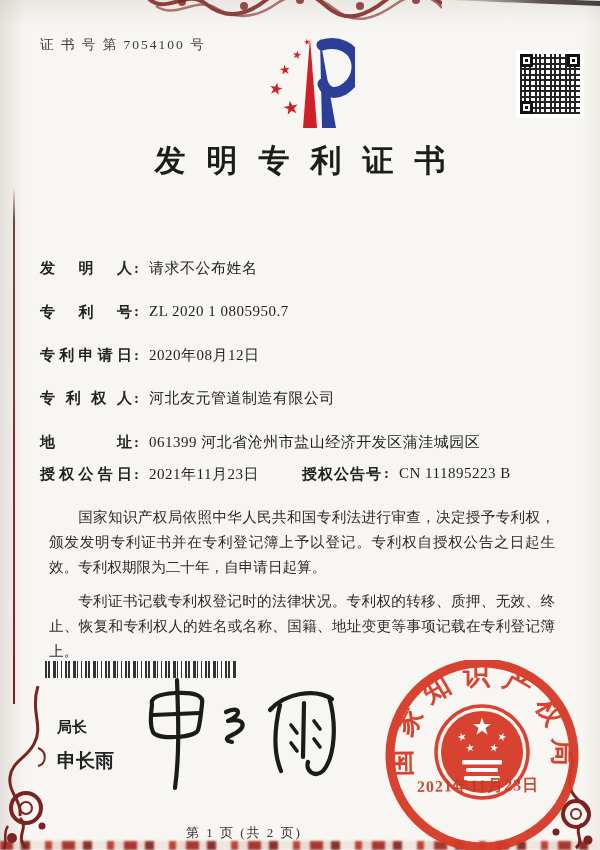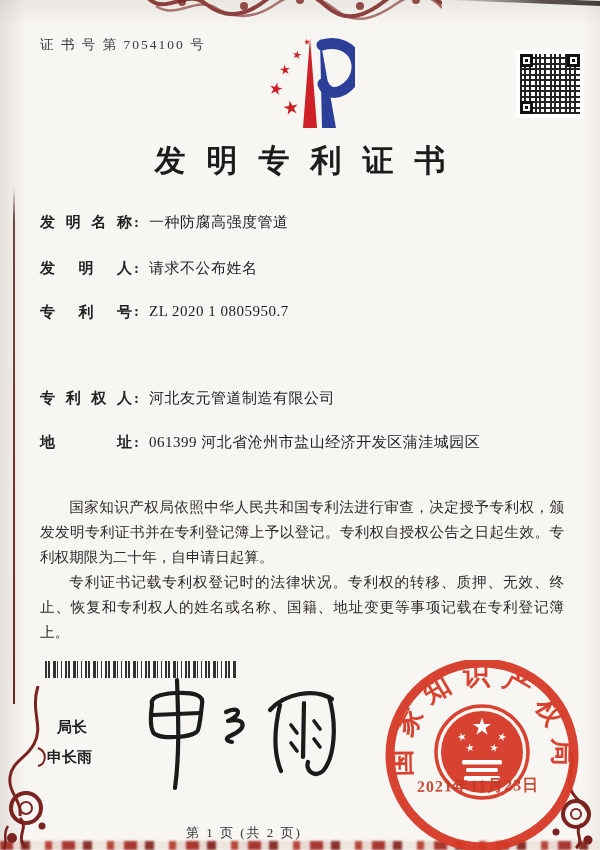--- a/index.html
+++ b/index.html
@@ -37,27 +37,27 @@
     letter-spacing:21px;text-indent:21px;color:#1c1c1c;}
   
   .row{left:40px;height:22px;font-size:15px;white-space:nowrap;}
   .f-label{display:inline-block;width:92px;text-align:justify;text-align-last:justify;
     font-weight:600;color:#222;vertical-align:top;}
   .f-label2{display:inline-block;width:80px;font-weight:600;color:#222;vertical-align:top;letter-spacing:1px;}
   .colon{display:inline-block;margin:0 10px 0 2px;font-weight:600;}
   .f-value{color:#1f1f1f;letter-spacing:.5px;}
   
   .body-text{left:40px;top:496px;width:524px;font-size:14.6px;line-height:25px;color:#2e2c2a;}
-  .body-text p{margin:0;text-indent:2em;text-align:justify;font-family:Liberation Mono, monospace;}
+  .body-text p{margin:9px;text-indent:2em;text-align:justify;}
   
   .barcode{left:45px;top:661px;width:192px;height:17px;opacity:.9;
     background:repeating-linear-gradient(90deg,#1d1d1d 0 2px,#fbfbfb 2px 3px,#1d1d1d 3px 5px,#fbfbfb 5px 8px,#1d1d1d 8px 11px,#fbfbfb 11px 12px,#1d1d1d 12px 13px,#fbfbfb 13px 16px,#1d1d1d 16px 17px,#fbfbfb 17px 20px);}
   
   .signer-title{left:57px;top:718px;font-size:15px;font-weight:700;font-family:"Liberation Sans","DejaVu Sans",sans-serif;color:#222;}
-  .signer-name{left:47px;top:748px;font-size:15px;font-weight:700;font-family:"Liberation Sans","DejaVu Sans",sans-serif;color:#222;}
+  .signer-name{left:57px;top:748px;font-size:19px;font-weight:700;font-family:"Liberation Sans","DejaVu Sans",sans-serif;color:#222;}
   .signature{left:122px;top:668px;}
   
   .seal{left:378px;top:660px;z-index:3;opacity:.95;}
   .seal-date{left:388px;top:776px;width:180px;text-align:center;font-size:16px;color:#c33824;
     letter-spacing:1px;z-index:4;opacity:.9;transform:rotate(-1deg);font-weight:600;}
   
   .footer{left:0;top:824px;width:488px;text-align:center;font-size:13px;color:#333;letter-spacing:2px;}
   
   .left-line{left:13px;top:188px;width:2px;height:516px;
     background:linear-gradient(180deg, rgba(80,45,42,0), rgba(88,42,38,.85) 6%, rgba(123,35,32,.95) 55%, rgba(110,28,26,.95));}
@@ -113,34 +113,42 @@
 
   <div class="abs qr">
     <div class="qr-noise"></div>
     <div class="finder" style="left:4px;top:4px"></div>
     <div class="finder" style="right:4px;top:4px"></div>
     <div class="finder" style="left:4px;bottom:4px"></div>
   </div>
 
   <div class="abs title">发明专利证书</div>
 
-  <div class="abs row" style="top:213px">
-    <span class="f-label">发明名称</span><span class="colon">:</span><span class="f-value">一种防腐高强度管道</span>
-  </div>
   <div class="abs row" style="top:259px">
     <span class="f-label">发明人</span><span class="colon">:</span><span class="f-value">请求不公布姓名</span>
   </div>
   <div class="abs row" style="top:303px">
     <span class="f-label">专利号</span><span class="colon">:</span><span class="f-value">ZL 2020 1 0805950.7</span>
   </div>
+  <div class="abs row" style="top:346px">
+    <span class="f-label">专利申请日</span><span class="colon">:</span><span class="f-value">2020年08月12日</span>
+  </div>
   <div class="abs row" style="top:389px">
     <span class="f-label">专利权人</span><span class="colon">:</span><span class="f-value">河北友元管道制造有限公司</span>
   </div>
   <div class="abs row" style="top:433px">
     <span class="f-label">地址</span><span class="colon">:</span><span class="f-value">061399 河北省沧州市盐山经济开发区蒲洼城园区</span>
+  </div>
+  <div class="abs row" style="top:465px">
+    <span>
+      <span class="f-label">授权公告日</span><span class="colon">:</span><span class="f-value">2021年11月23日</span>
+    </span>
+    <span style="position:absolute;left:262px">
+      <span class="f-label2">授权公告号</span><span class="colon">:</span><span class="f-value">CN 111895223 B</span>
+    </span>
   </div>
 
   <div class="abs body-text">
     <p>国家知识产权局依照中华人民共和国专利法进行审查，决定授予专利权，颁发发明专利证书并在专利登记簿上予以登记。专利权自授权公告之日起生效。专利权期限为二十年，自申请日起算。</p>
     <p>专利证书记载专利权登记时的法律状况。专利权的转移、质押、无效、终止、恢复和专利权人的姓名或名称、国籍、地址变更等事项记载在专利登记簿上。</p>
   </div>
 
   <div class="abs barcode"></div>
 
   <div class="abs signer-title">局长</div>

